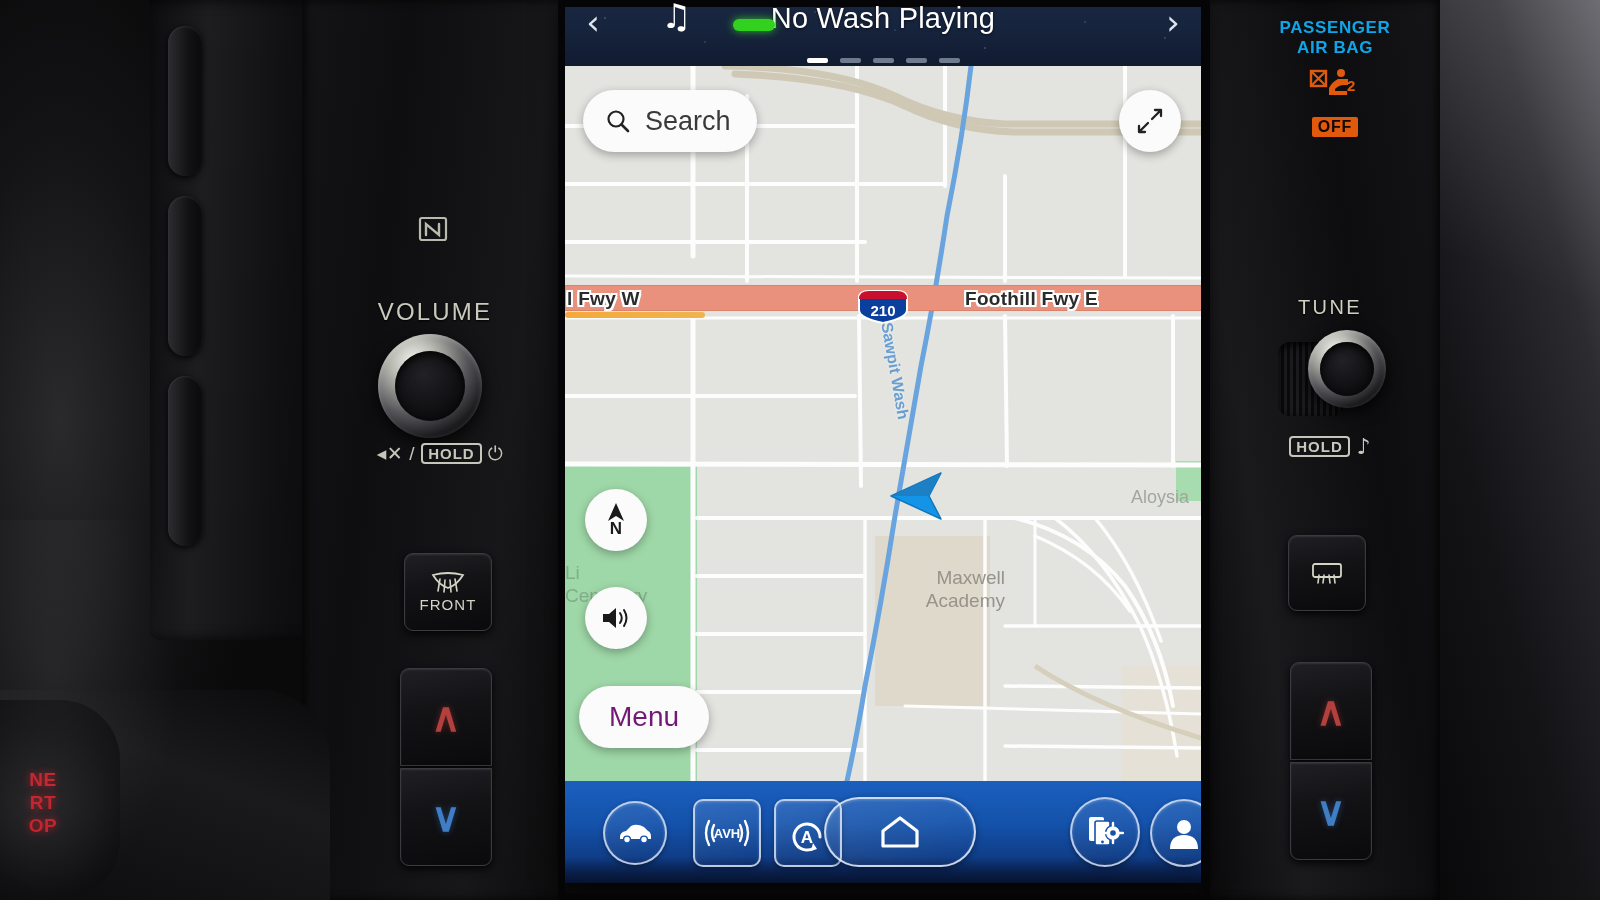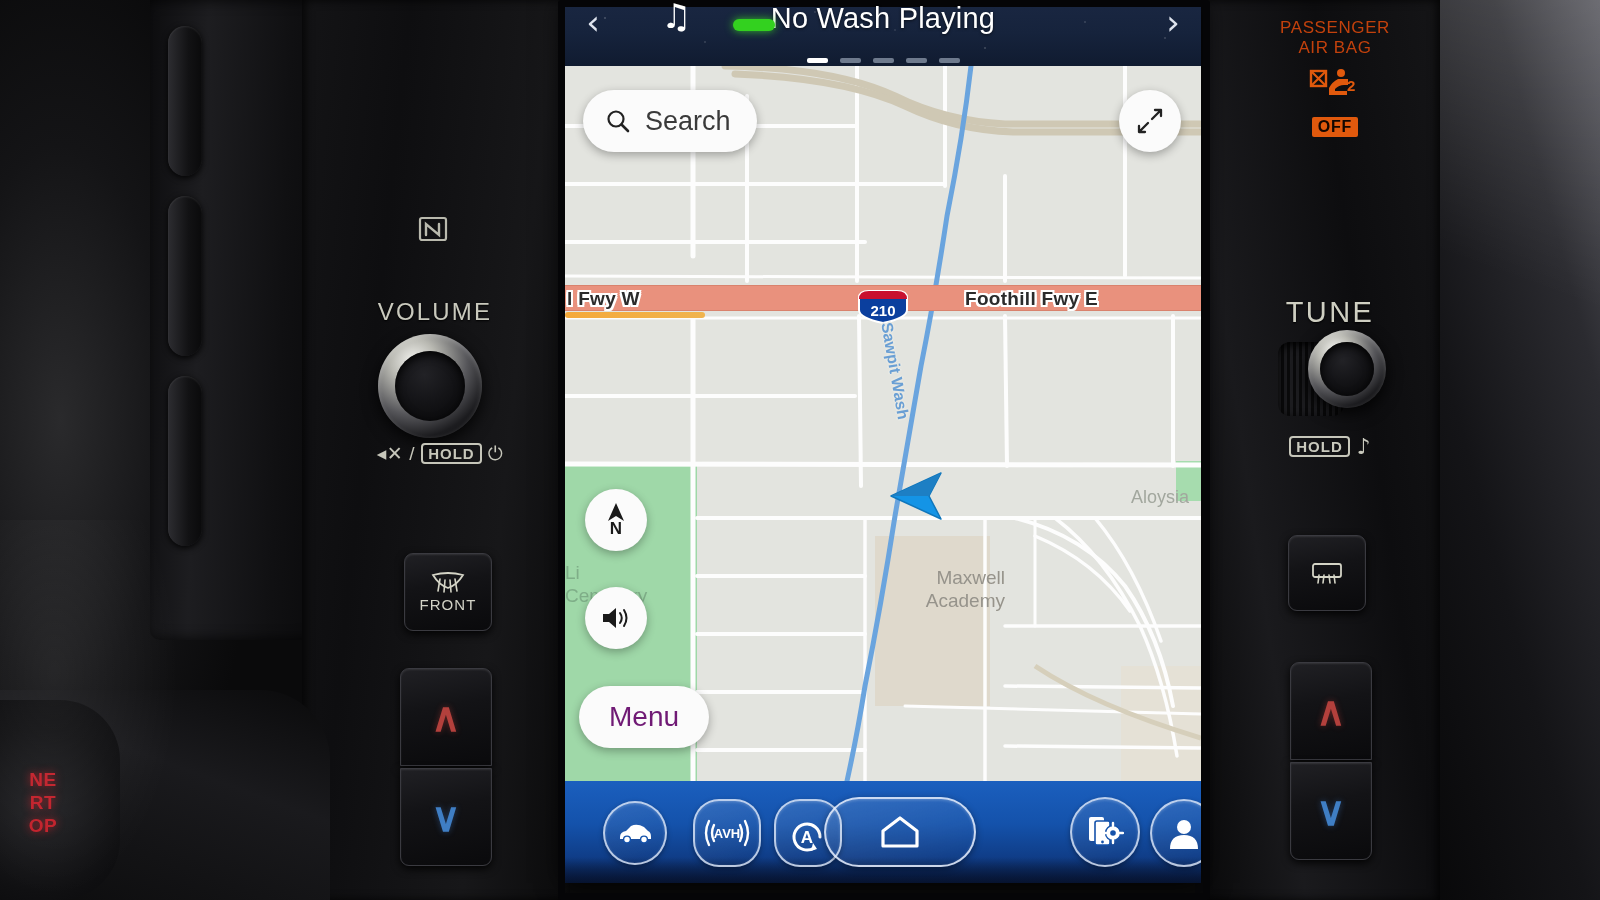--- a/index.html
+++ b/index.html
@@ -92,21 +92,21 @@
     left:330px; top:442px; width:220px; text-align:center;
     color:#c6c6ba; font-size:19px; letter-spacing:.6px;
     display:flex; align-items:center; justify-content:center; gap:6px;
   }
   .hold-box {
     border:2px solid #c6c6ba; border-radius:4px; padding:0 5px;
     font-size:15px; letter-spacing:1px; font-weight:bold; line-height:17px;
   }
   #tune-label {
     left:1230px; top:296px; width:200px; text-align:center;
-    color:#cfcfc2; font-size:29px; letter-spacing:2.4px; font-weight:500;
+    color:#cfcfc2; font-size:20px; letter-spacing:2.4px; font-weight:500;
     text-shadow:0 1px 2px #000;
   }
   #tune-sublabel {
     left:1230px; top:434px; width:200px; text-align:center;
     color:#c9c9bd; font-size:18px;
     display:flex; align-items:center; justify-content:center; gap:7px;
   }
 
   
   .hw-btn {
@@ -116,21 +116,21 @@
     box-shadow:0 3px 9px rgba(0,0,0,.9), inset 0 1px 2px rgba(255,255,255,.1);
     display:flex; flex-direction:column; align-items:center; justify-content:center;
   }
   .hw-btn-label { color:#d2d2c6; font-size:15px; letter-spacing:1.1px; margin-top:3px; }
   .chev { font-size:40px; font-weight:bold; line-height:1; }
   .chev-up { color:#b3403c; text-shadow:0 0 6px rgba(190,60,55,.45); }
   .chev-dn { color:#3f7ec4; text-shadow:0 0 6px rgba(60,120,200,.45); }
 
   
   #airbag-block { left:1240px; top:18px; width:190px; text-align:center; }
-  #airbag-text { color:#c2410c; font-size:17px; font-weight:normal; line-height:20px; letter-spacing:.6px; }
+  #airbag-text { color:#0ea5e9; font-size:17px; font-weight:bold; line-height:20px; letter-spacing:.6px; }
   #airbag-icon { margin:9px auto 0; width:60px; }
   #airbag-off {
     display:inline-block; background:#e0590d; color:#120600; font-weight:bold;
     font-size:16px; letter-spacing:.8px; padding:1px 6px; border-radius:2px; margin-top:2px;
   }
 
   
   #screen {
     position:absolute; left:565px; top:0; width:636px; height:883px;
     background:#0d1830; overflow:hidden;
@@ -267,21 +267,21 @@
     background:linear-gradient(180deg,rgba(7,20,48,0) 0%, rgba(6,16,40,.85) 100%);
   }
   .bb-item { position:absolute; display:flex; align-items:center; justify-content:center; }
   .bb-circle {
     border-radius:50%;
     background:linear-gradient(160deg,rgba(255,255,255,.10),rgba(255,255,255,0));
     border:2.5px solid rgba(222,232,248,.82);
     box-shadow:0 2px 5px rgba(0,0,0,.35), inset 0 1px 3px rgba(255,255,255,.22);
   }
   .bb-square {
-    border-radius:26px;
+    border-radius:10px;
     background:linear-gradient(160deg,rgba(255,255,255,.12),rgba(255,255,255,0));
     border:2.5px solid rgba(222,232,248,.82);
     box-shadow:0 2px 5px rgba(0,0,0,.35), inset 0 1px 3px rgba(255,255,255,.22);
   }
   #bb-home {
     left:259px; top:16px; width:152px; height:70px; border-radius:36px;
     background:linear-gradient(160deg,rgba(255,255,255,.12),rgba(255,255,255,0));
     border:2.5px solid rgba(228,236,250,.88);
     box-shadow:0 2px 7px rgba(0,0,0,.4), inset 0 1px 3px rgba(255,255,255,.25);
   }

